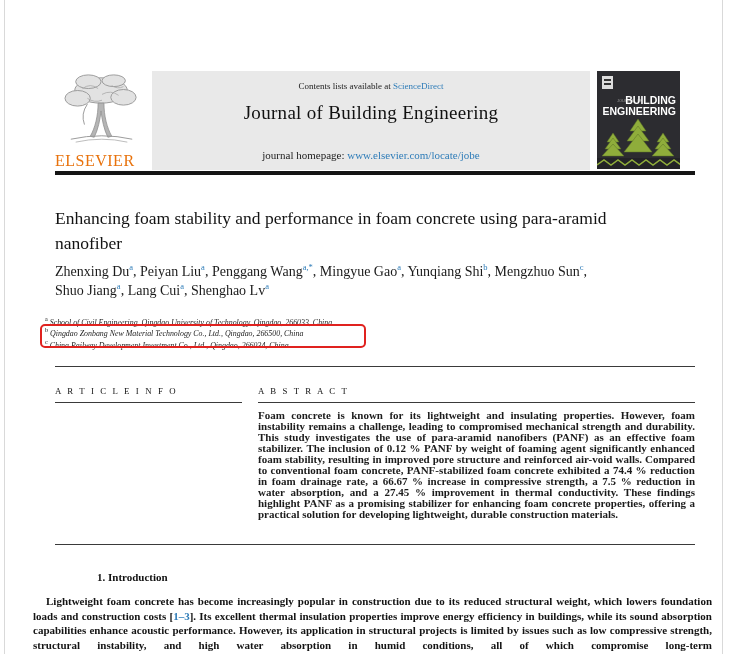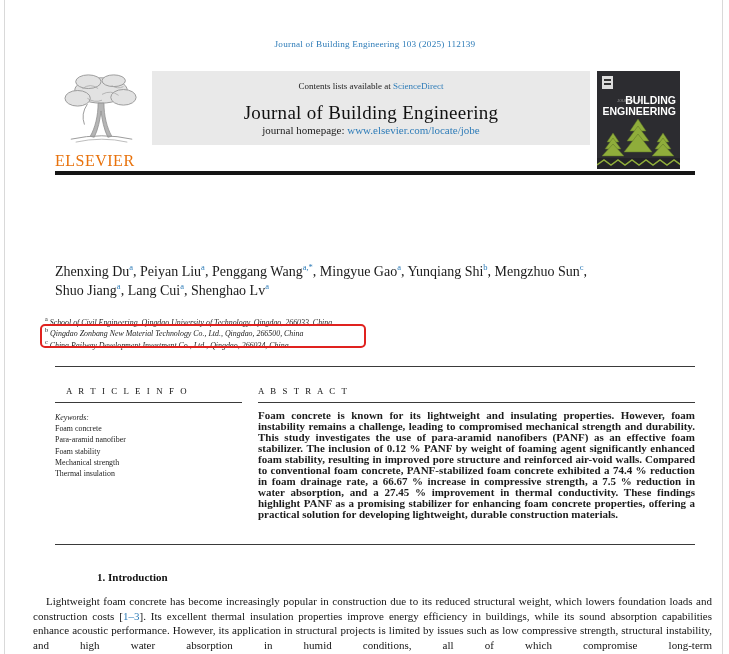--- a/index.html
+++ b/index.html
@@ -13,21 +13,21 @@
   
   .citation{position:absolute;top:39px;left:55px;width:640px;text-align:center;
     font-size:9.2px;color:#2e7cb8;letter-spacing:.2px;}
 
   
   .header{position:absolute;top:71px;left:55px;width:640px;height:99px;display:flex;}
   .logo-block{position:relative;width:94px;height:99px;flex:0 0 auto;}
   .logo-block svg{display:block;margin:0 auto;}
   .publisher{position:absolute;bottom:0;left:0;width:100%;text-align:left;
     color:#e8720c;font-size:16px;letter-spacing:.5px;}
-  .gray-box{flex:0 0 auto;margin-left:3px;width:438px;height:74px;background:#e9e9e9;
+  .gray-box{flex:0 0 auto;margin-left:3px;width:438px;height:99px;background:#e9e9e9;
     position:relative;text-align:center;}
   .contents-line{padding-top:10px;font-size:9px;color:#222;}
   .link{color:#2e7cb8;}
   .journal-title{margin-top:11px;font-size:19px;color:#111;letter-spacing:.3px;text-align:center;}
   .homepage-line{position:absolute;bottom:9px;left:0;width:100%;font-size:11px;color:#222;}
   .cover{flex:0 0 auto;margin-left:7px;width:83px;height:98px;}
   .thick-rule{position:absolute;top:171px;left:55px;width:640px;height:4px;background:#151515;}
 
   
   .article-title{position:absolute;top:206px;left:55px;width:565px;
@@ -44,41 +44,40 @@
     border:2px solid #e0221f;border-radius:5px;}
 
   .rule{position:absolute;height:1px;background:#3a3a3a;}
   .rule-top{top:366px;left:55px;width:640px;}
   .rule-info{top:402px;left:55px;width:187px;}
   .rule-abs{top:402px;left:258px;width:437px;}
   .rule-bottom{top:544px;left:55px;width:640px;}
 
   .sec-heading{position:absolute;top:386px;font-size:8.8px;color:#111;
     letter-spacing:.6px;word-spacing:3px;}
-  .h-info{left:66px;} .h-abs{left:258px;}
+  .h-info{left:55px;} .h-abs{left:258px;}
 
   .keywords{position:absolute;top:412px;left:55px;font-size:7.9px;line-height:11.2px;color:#222;}
   .kw-label{font-style:italic;}
   .abstract{position:absolute;top:410px;left:258px;width:437px;
     font-size:11px;line-height:11px;text-align:justify;color:#1c1c1c;font-weight:bold;}
 
   .intro-heading{position:absolute;top:571px;left:53px;font-size:11px;font-weight:bold;color:#111;margin-left:44px;}
   .intro-para{position:absolute;top:594px;left:33px;width:679px;
     font-size:11px;line-height:14.5px;text-align:justify;text-align-last:justify;
-    text-indent:13px;color:#141414;margin:0;}
+    text-indent:13px;color:#141414;margin:0;font-weight:bold;}
   .cite{color:#2e7cb8;}
 </style>
 </head>
 <body>
 
 <div class="page">
   <div class="page-edge edge-left"></div>
   <div class="page-edge edge-right"></div>
 
-  <div class="citation">Journal of Building Engineering 103 (2025) 112139</div>
 
   <div class="header">
     <div class="logo-block">
       <svg width="88" height="76" viewBox="0 0 90 78">
         <g fill="#e2e2e2" stroke="#9a9a9a" stroke-width="1">
           <ellipse cx="44" cy="20" rx="27" ry="13"></ellipse>
           <ellipse cx="20" cy="28" rx="13" ry="8"></ellipse>
           <ellipse cx="67" cy="27" rx="13" ry="8"></ellipse>
           <ellipse cx="31" cy="11" rx="13" ry="7"></ellipse>
           <ellipse cx="57" cy="10" rx="12" ry="6"></ellipse>
@@ -126,47 +125,38 @@
         <polygon points="66,67 74,78 58,78"></polygon>
         <polygon points="66,73 77,85 55,85"></polygon>
       </g>
       <rect y="87" width="83" height="11" fill="#232327"></rect>
       <path d="M0,94 L7,89 L14,94 L21,89 L28,94 L35,89 L42,94 L49,89 L56,94 L63,89 L70,94 L77,89 L84,94" fill="none" stroke="#8fad3b" stroke-width="1.5"></path>
     </svg>
   </div>
 
   <div class="thick-rule"></div>
 
+  <div class="article-title">Enhancing foam stability and performance in foam concrete using para-aramid nanofiber</div>
 
   <div class="authors"><span class="auth"><span>Zhenxing Du</span><sup>a</sup></span>, <span class="auth"><span>Peiyan Liu</span><sup>a</sup></span>, <span class="auth"><span>Penggang Wang</span><sup>a,*</sup></span>, <span class="auth"><span>Mingyue Gao</span><sup>a</sup></span>, <span class="auth"><span>Yunqiang Shi</span><sup>b</sup></span>, <span class="auth"><span>Mengzhuo Sun</span><sup>c</sup></span>, <span class="auth"><span>Shuo Jiang</span><sup>a</sup></span>, <span class="auth"><span>Lang Cui</span><sup>a</sup></span>, <span class="auth"><span>Shenghao Lv</span><sup>a</sup></span></div>
 
   <div class="affiliations">
       <div class="affil"><sup>a</sup><i> School of Civil Engineering, Qingdao University of Technology, Qingdao, 266033, China</i></div>
       <div class="affil"><sup>b</sup><i> Qingdao Zonbang New Material Technology Co., Ltd., Qingdao, 266500, China</i></div>
       <div class="affil"><sup>c</sup><i> China Railway Development Investment Co., Ltd., Qingdao, 266034, China</i></div>
     </div>
   <div class="highlight-box"></div>
 
   <div class="rule rule-top"></div>
 
   <div class="sec-heading h-info">A R T I C L E I N F O</div>
   <div class="sec-heading h-abs">A B S T R A C T</div>
   <div class="rule rule-info"></div>
   <div class="rule rule-abs"></div>
 
-  <div class="keywords">
-    <div class="kw-label">Keywords:</div>
-    <div id="kw-items">
-        <div>Foam concrete</div>
-        <div>Para-aramid nanofiber</div>
-        <div>Foam stability</div>
-        <div>Mechanical strength</div>
-        <div>Thermal insulation</div>
-      </div>
-  </div>
 
   <div class="abstract">Foam concrete is known for its lightweight and insulating properties. However, foam instability remains a challenge, leading to compromised mechanical strength and durability. This study investigates the use of para-aramid nanofibers (PANF) as an effective foam stabilizer. The inclusion of 0.12 % PANF by weight of foaming agent significantly enhanced foam stability, resulting in improved pore structure and reinforced air-void walls. Compared to conventional foam concrete, PANF-stabilized foam concrete exhibited a 74.4 % reduction in foam drainage rate, a 66.67 % increase in compressive strength, a 7.5 % reduction in water absorption, and a 27.45 % improvement in thermal conductivity. These findings highlight PANF as a promising stabilizer for enhancing foam concrete properties, offering a practical solution for developing lightweight, durable construction materials.</div>
 
   <div class="rule rule-bottom"></div>
 
   <div class="intro-heading">1. Introduction</div>
   <p class="intro-para"><span>Lightweight foam concrete has become increasingly popular in construction due to its reduced structural weight, which lowers foundation loads and construction costs [</span><span class="cite">1–3</span><span>]. Its excellent thermal insulation properties improve energy efficiency in buildings, while its sound absorption capabilities enhance acoustic performance. However, its application in structural projects is limited by issues such as low compressive strength, structural instability, and high water absorption in humid conditions, all of which compromise long-term</span></p>
 </div>
 
 </body></html>

